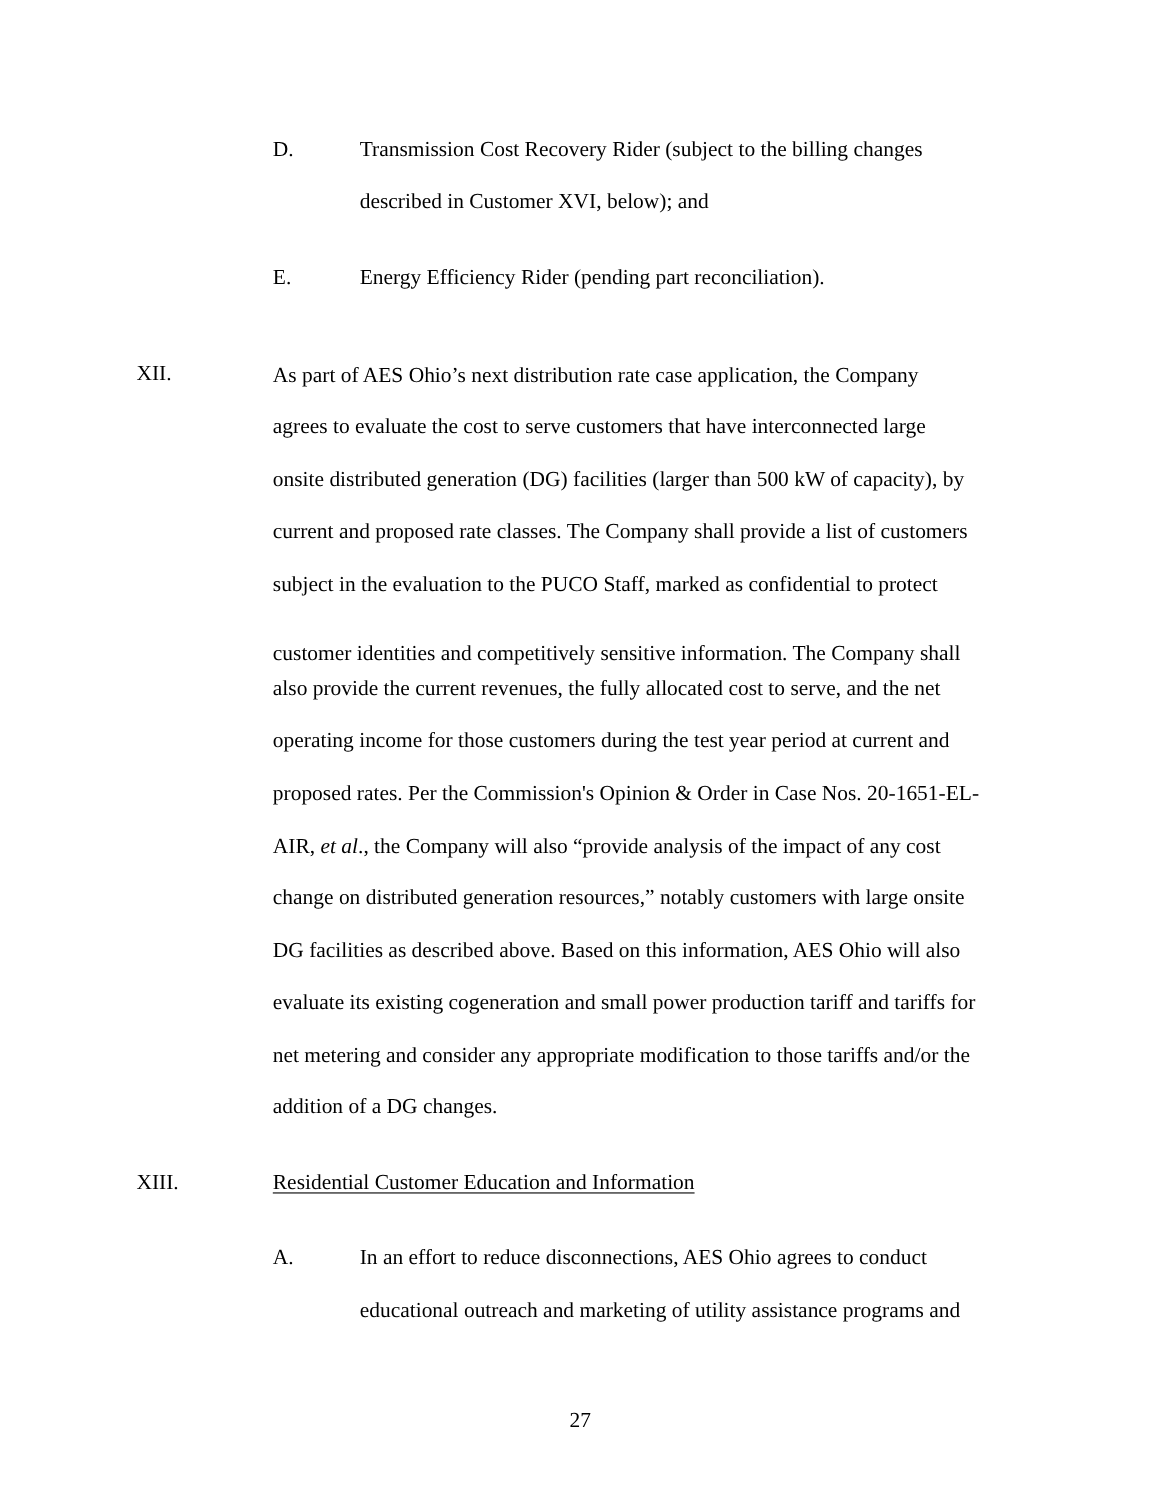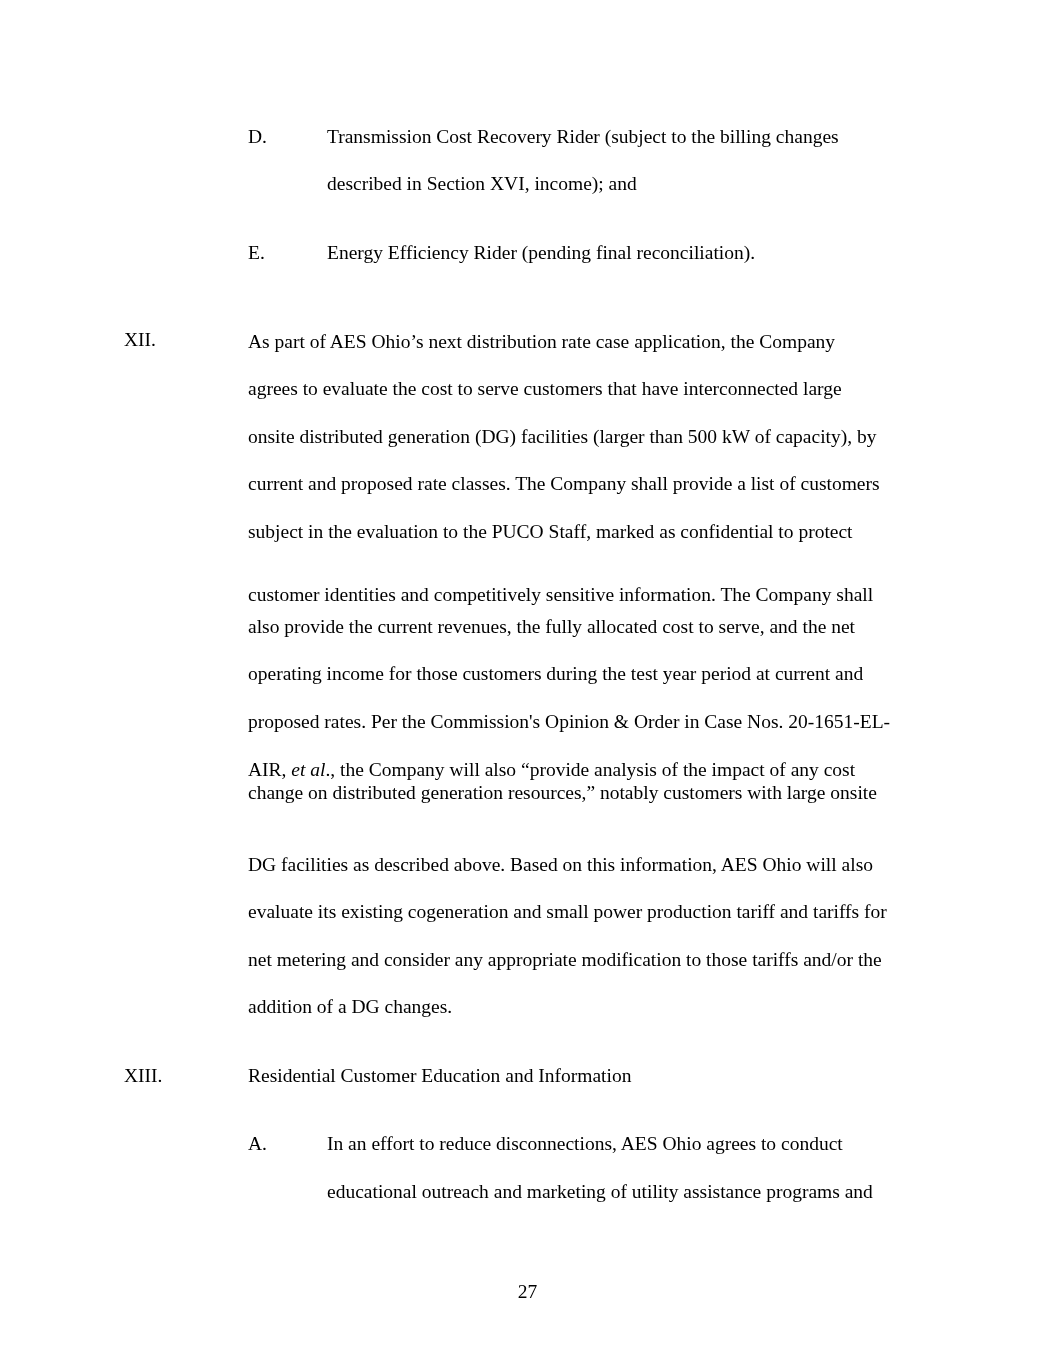--- a/index.html
+++ b/index.html
@@ -19,53 +19,53 @@
     .line {
       position: absolute;
       white-space: nowrap;
       line-height: 24px;
       height: 24px;
     }
     .num-col { left: 124px; }
     .sub-label { left: 248px; }
     .sub-text { left: 310px; margin-left: 17px; }
     .body-text { left: 248px; }
-    .heading-u { text-underline-offset: 3px; }
+    .heading-u { text-decoration: underline; text-underline-offset: 3px; }
     .page-num {
       position: absolute;
       left: 0;
       width: 1055px;
       text-align: center;
       top: 1280px;
       line-height: 24px;
     }
     em { font-style: italic; }
   </style>
 </head>
 <body>
 
 <div class="line sub-label" style="top:125px">D.</div>
 <div class="line sub-text" style="top:125px">Transmission Cost Recovery Rider (subject to the billing changes</div>
-<div class="line sub-text" style="top:172px">described in Section XVI, income); and</div>
+<div class="line sub-text" style="top:172px">described in Customer XVI, below); and</div>
 
 <div class="line sub-label" style="top:241px">E.</div>
-<div class="line sub-text" style="top:241px">Energy Efficiency Rider (pending final reconciliation).</div>
+<div class="line sub-text" style="top:241px">Energy Efficiency Rider (pending part reconciliation).</div>
 
 <div class="line num-col" style="top:328px">XII.</div>
 <div class="line body-text" style="top:330px">As part of AES Ohio’s next distribution rate case application, the Company</div>
 <div class="line body-text" style="top:377px">agrees to evaluate the cost to serve customers that have interconnected large</div>
 <div class="line body-text" style="top:425px">onsite distributed generation (DG) facilities (larger than 500 kW of capacity), by</div>
 <div class="line body-text" style="top:472px">current and proposed rate classes. The Company shall provide a list of customers</div>
 <div class="line body-text" style="top:520px">subject in the evaluation to the PUCO Staff, marked as confidential to protect</div>
 <div class="line body-text" style="top:583px">customer identities and competitively sensitive information. The Company shall</div>
 <div class="line body-text" style="top:615px">also provide the current revenues, the fully allocated cost to serve, and the net</div>
 <div class="line body-text" style="top:662px">operating income for those customers during the test year period at current and</div>
 <div class="line body-text" style="top:710px">proposed rates. Per the Commission's Opinion &amp; Order in Case Nos. 20-1651-EL-</div>
 <div class="line body-text" style="top:758px"><span>AIR, </span><em>et al</em><span>., the Company will also “provide analysis of the impact of any cost</span></div>
-<div class="line body-text" style="top:781px">change on distributed generation resources,” notably customers with large onsite</div>
+<div class="line body-text" style="top:805px">change on distributed generation resources,” notably customers with large onsite</div>
 <div class="line body-text" style="top:853px">DG facilities as described above. Based on this information, AES Ohio will also</div>
 <div class="line body-text" style="top:900px">evaluate its existing cogeneration and small power production tariff and tariffs for</div>
 <div class="line body-text" style="top:948px">net metering and consider any appropriate modification to those tariffs and/or the</div>
 <div class="line body-text" style="top:995px">addition of a DG changes.</div>
 
 <div class="line num-col" style="top:1064px">XIII.</div>
 <div class="line body-text heading-u" style="top:1064px">Residential Customer Education and Information</div>
 
 <div class="line sub-label" style="top:1132px">A.</div>
 <div class="line sub-text" style="top:1132px">In an effort to reduce disconnections, AES Ohio agrees to conduct</div>

